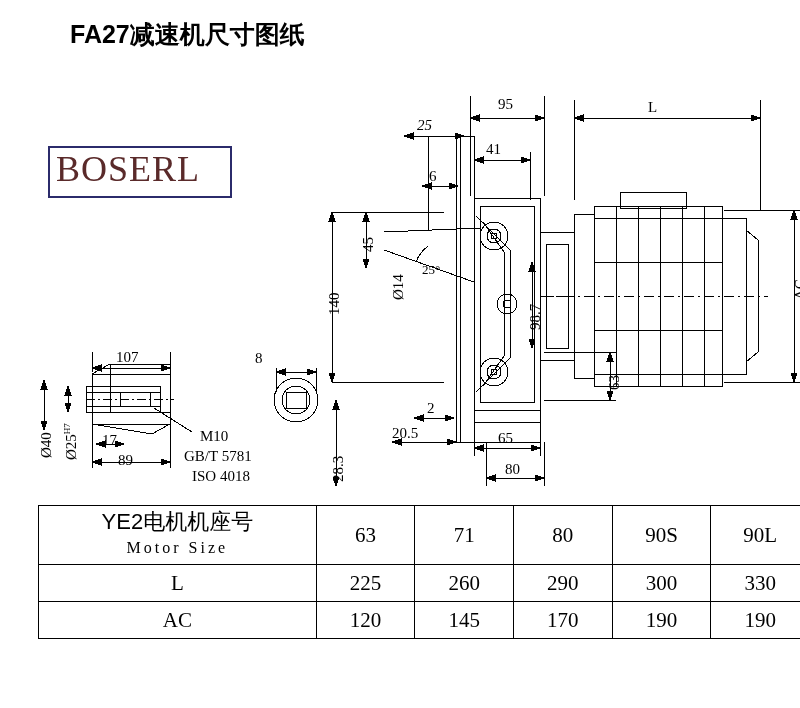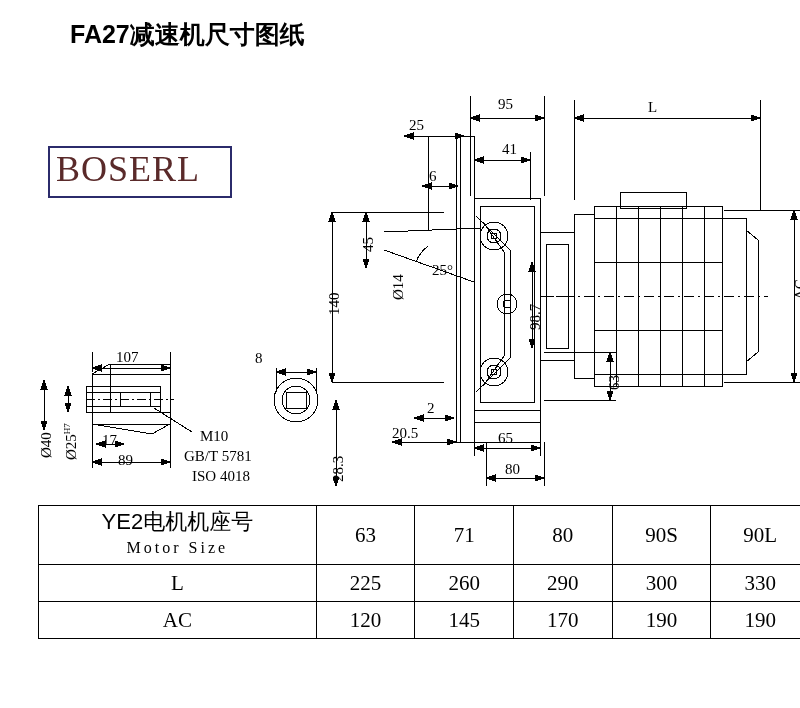--- a/index.html
+++ b/index.html
@@ -273,28 +273,28 @@
       <line x1="252" y1="372" x2="292" y2="372"></line>
       <path d="M252 372 l9 -3 v6 z" fill="#000"></path>
       <path d="M292 372 l-9 -3 v6 z" fill="#000"></path>
       <line x1="252" y1="368" x2="252" y2="392"></line>
       <line x1="292" y1="368" x2="292" y2="392"></line>
     </g>
   </svg>
 
   <div class="dim-txt" style="left:474px; top:96px;">95</div>
   <div class="dim-txt" style="left:624px; top:99px;">L</div>
-  <div class="dim-txt" style="left:385px; top:117px;">25</div>
-  <div class="dim-txt" style="left:478px; top:141px;">41</div>
+  <div class="dim-txt" style="left:393px; top:117px;font-style:italic;">25</div>
+  <div class="dim-txt" style="left:462px; top:141px;">41</div>
   <div class="dim-txt" style="left:405px; top:168px;">6</div>
 
   <div class="dim-txt vert" style="left:336px; top:252px;">45</div>
   <div class="dim-txt vert" style="left:302px; top:315px;">140</div>
   <div class="dim-txt vert" style="left:366px; top:300px;">Ø14</div>
-  <div class="dim-txt" style="left:408px; top:262px; font-size:15px;">25°</div>
+  <div class="dim-txt" style="left:398px; top:262px; font-size:13px;">25°</div>
   <div class="dim-txt vert" style="left:503px; top:330px;">98.7</div>
   <div class="dim-txt vert" style="left:768px; top:300px;">AC</div>
   <div class="dim-txt vert" style="left:582px; top:390px;">63</div>
 
   <div class="dim-txt" style="left:403px; top:400px;">2</div>
   <div class="dim-txt" style="left:368px; top:425px;">20.5</div>
   <div class="dim-txt" style="left:474px; top:430px;">65</div>
   <div class="dim-txt" style="left:481px; top:461px;">80</div>
   <div class="dim-txt vert" style="left:306px; top:482px;">28.3</div>
 

